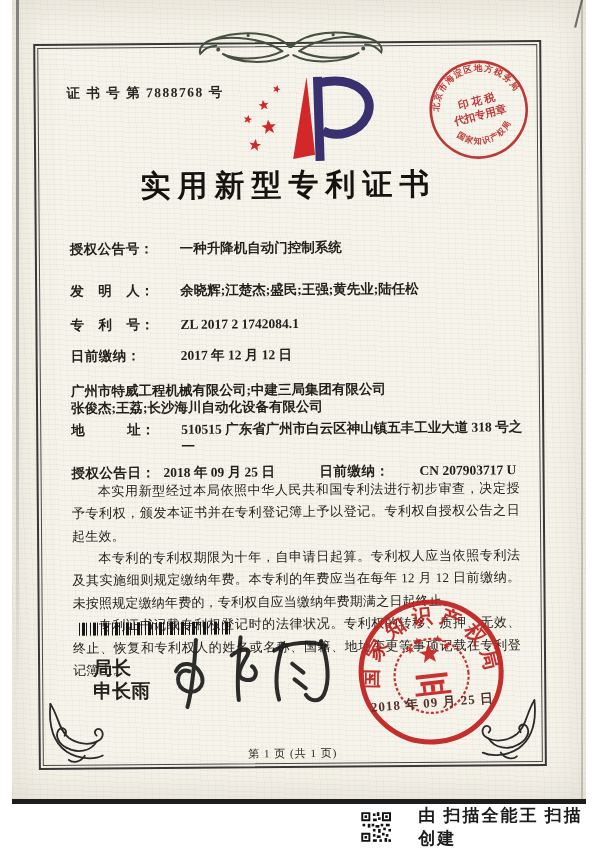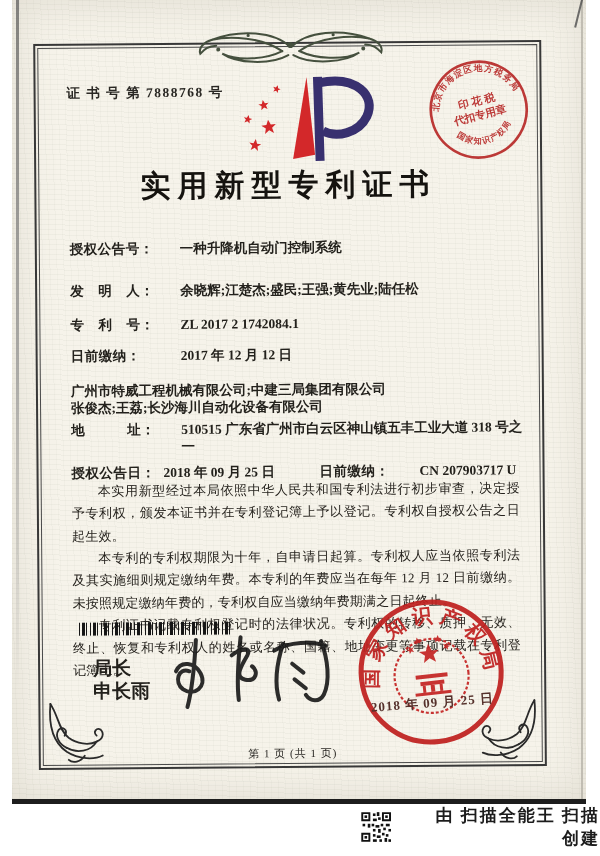--- a/index.html
+++ b/index.html
@@ -56,21 +56,21 @@
     background:repeating-linear-gradient(90deg,#161616 0 1.5px,transparent 1.5px 3px,#161616 3px 5.8px,transparent 5.8px 7.5px,#161616 7.5px 8.6px,transparent 8.6px 11px);}
   .bureau{position:absolute;left:50px;top:608px;font-size:19px;font-weight:700;line-height:23px;color:#23211c;}
   .signature{position:absolute;left:115px;top:582px;width:190px;height:85px;}
   .big-seal{position:absolute;left:312px;top:550px;width:152px;height:152px;transform:rotate(-6deg);opacity:.92;}
   .seal-date{position:absolute;left:296px;top:648px;width:186px;text-align:center;
     font-size:13px;font-weight:700;color:#55312c;transform:rotate(-4deg);letter-spacing:1px;}
   .page-footer{position:absolute;left:0;top:699px;width:100%;text-align:center;font-size:11px;letter-spacing:1px;color:#2c2a26;}
   
   .tax-stamp{position:absolute;left:416px;top:58px;width:106px;height:106px;transform:rotate(-14deg);opacity:.88;}
   
-  .wm-row{position:absolute;left:360px;top:804px;display:flex;align-items:center;gap:26px;text-align:right;}
+  .wm-row{position:absolute;left:360px;top:804px;display:flex;align-items:center;gap:26px;}
   .qr{width:36px;height:36px;}
   .wm-text{font-size:17px;font-weight:650;letter-spacing:2px;color:#1c1c1c;
     font-family:"Liberation Serif","DejaVu Serif",serif;}
 </style>
 </head>
 <body>
 
 <div class="photo">
   <div class="edge-left"></div>
   <div class="edge-right"></div>

